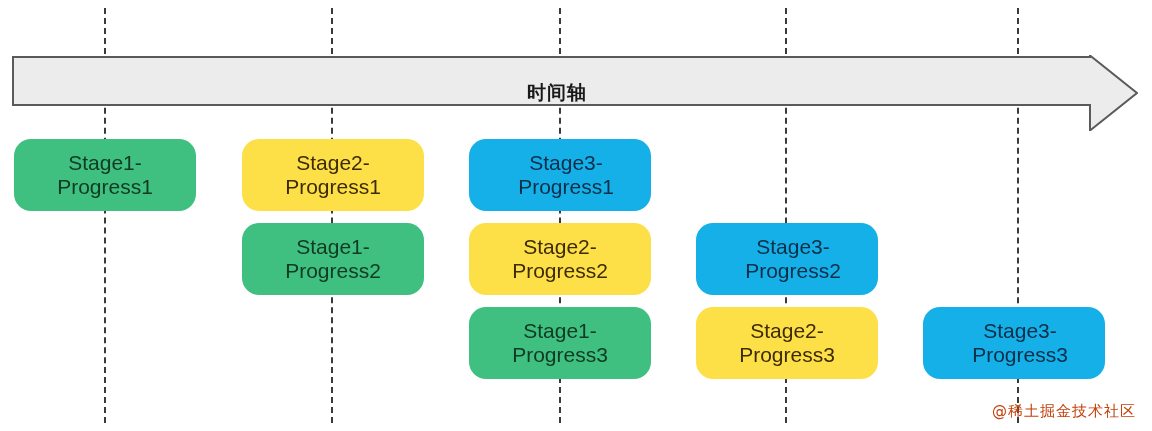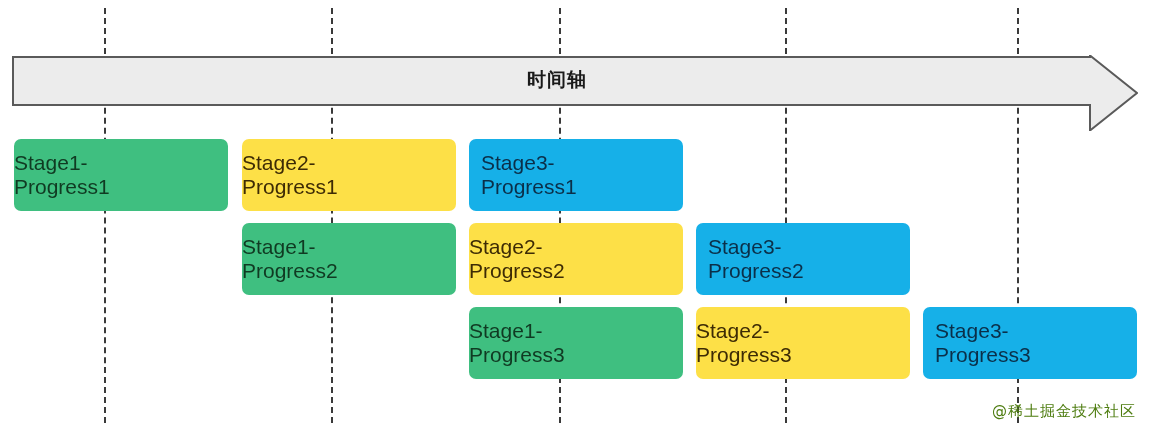--- a/index.html
+++ b/index.html
@@ -36,41 +36,41 @@
     height: 76px;
   }
   #timeline-arrow svg {
     display: block;
     width: 100%;
     height: 100%;
   }
   #timeline-label {
     position: absolute;
     left: 12px;
-    top: 55px;
+    top: 68px;
     width: 1090px;
     height: 50px;
     line-height: 50px;
     text-align: center;
     font-size: 19px;
     font-weight: bold;
     color: #1a1a1a;
     letter-spacing: 1px;
     pointer-events: none;
   }
 
   
   .card {
     position: absolute;
-    width: 214px;
+    width: 182px;
     height: 72px;
-    border-radius: 7px;
+    border-radius: 17px;
     display: flex;
     flex-direction: column;
-    align-items: flex-start;
+    align-items: center;
     justify-content: center;
     font-size: 21px;
     line-height: 1.12;
     text-align: center;
     box-sizing: border-box;
   }
   .card .l1, .card .l2 { display: block; white-space: nowrap; }
 
   .card.green  { background: #3FBF80; color: #103a22; }
   .card.yellow { background: #fde047; color: #3d2b05; }
@@ -140,15 +140,15 @@
       <div class="card yellow" style="left: 696px; top: 307px;">
         <span class="l1">Stage2-</span>
         <span class="l2">Progress3</span>
       </div>
       <div class="card blue" style="left: 923px; top: 307px;">
         <span class="l1">Stage3-</span>
         <span class="l2">Progress3</span>
       </div>
     </div>
 
-  <div id="watermark" style="color: #4d7c0f;">@稀土掘金技术社区</div>
+  <div id="watermark" style="color: #c2410c;">@稀土掘金技术社区</div>
 
 </div>
 
 </body></html>

